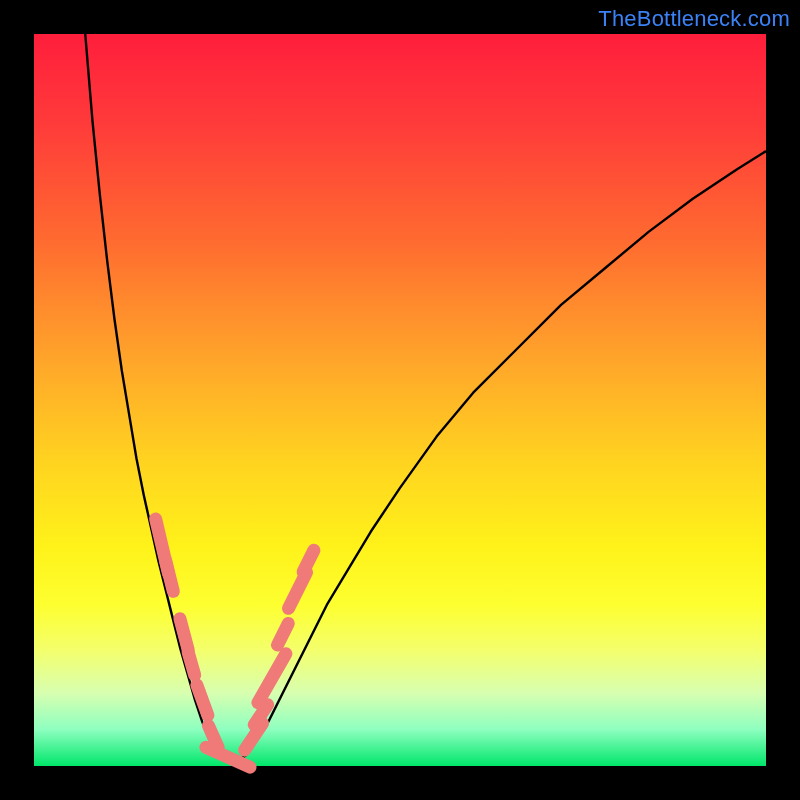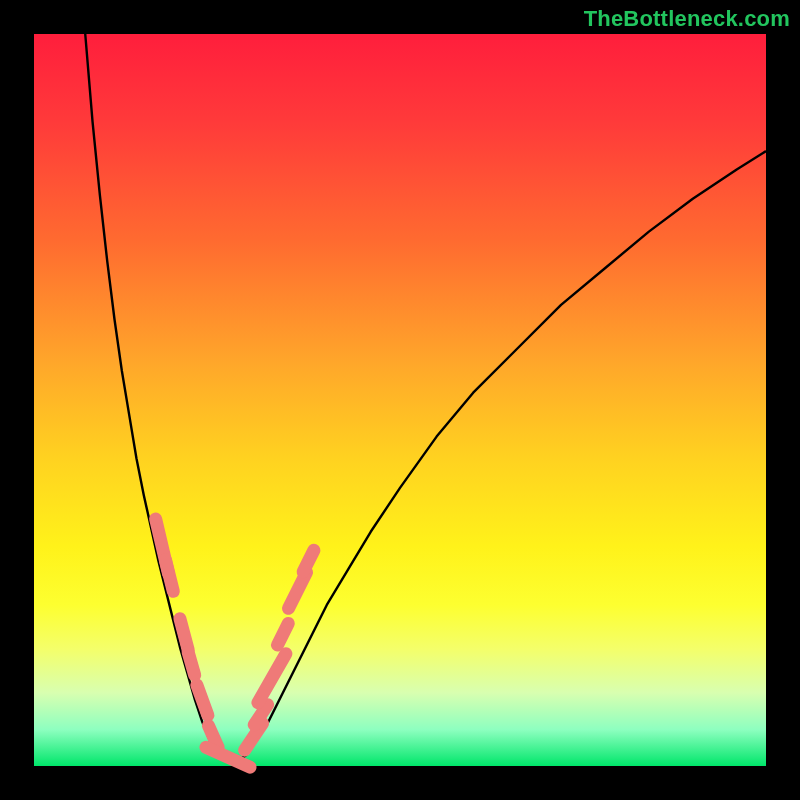--- a/index.html
+++ b/index.html
@@ -35,25 +35,24 @@
       #fdff30 78%,
       #f4ff6a 84%,
       #d8ffb0 90%,
       #8effc0 95%,
       #00e66a 100%);
   }
   .watermark {
     position: absolute;
     top: 6px;
     right: 10px;
-    color: #22c55e;
+    color: #3b82f6;
     font-size: 22px;
     letter-spacing: 0.2px;
     user-select: none;
-    font-weight: bold;
   }
   svg.curve {
     position: absolute;
     left: 0;
     top: 0;
     width: 732px;
     height: 732px;
     overflow: visible;
   }
 </style>

